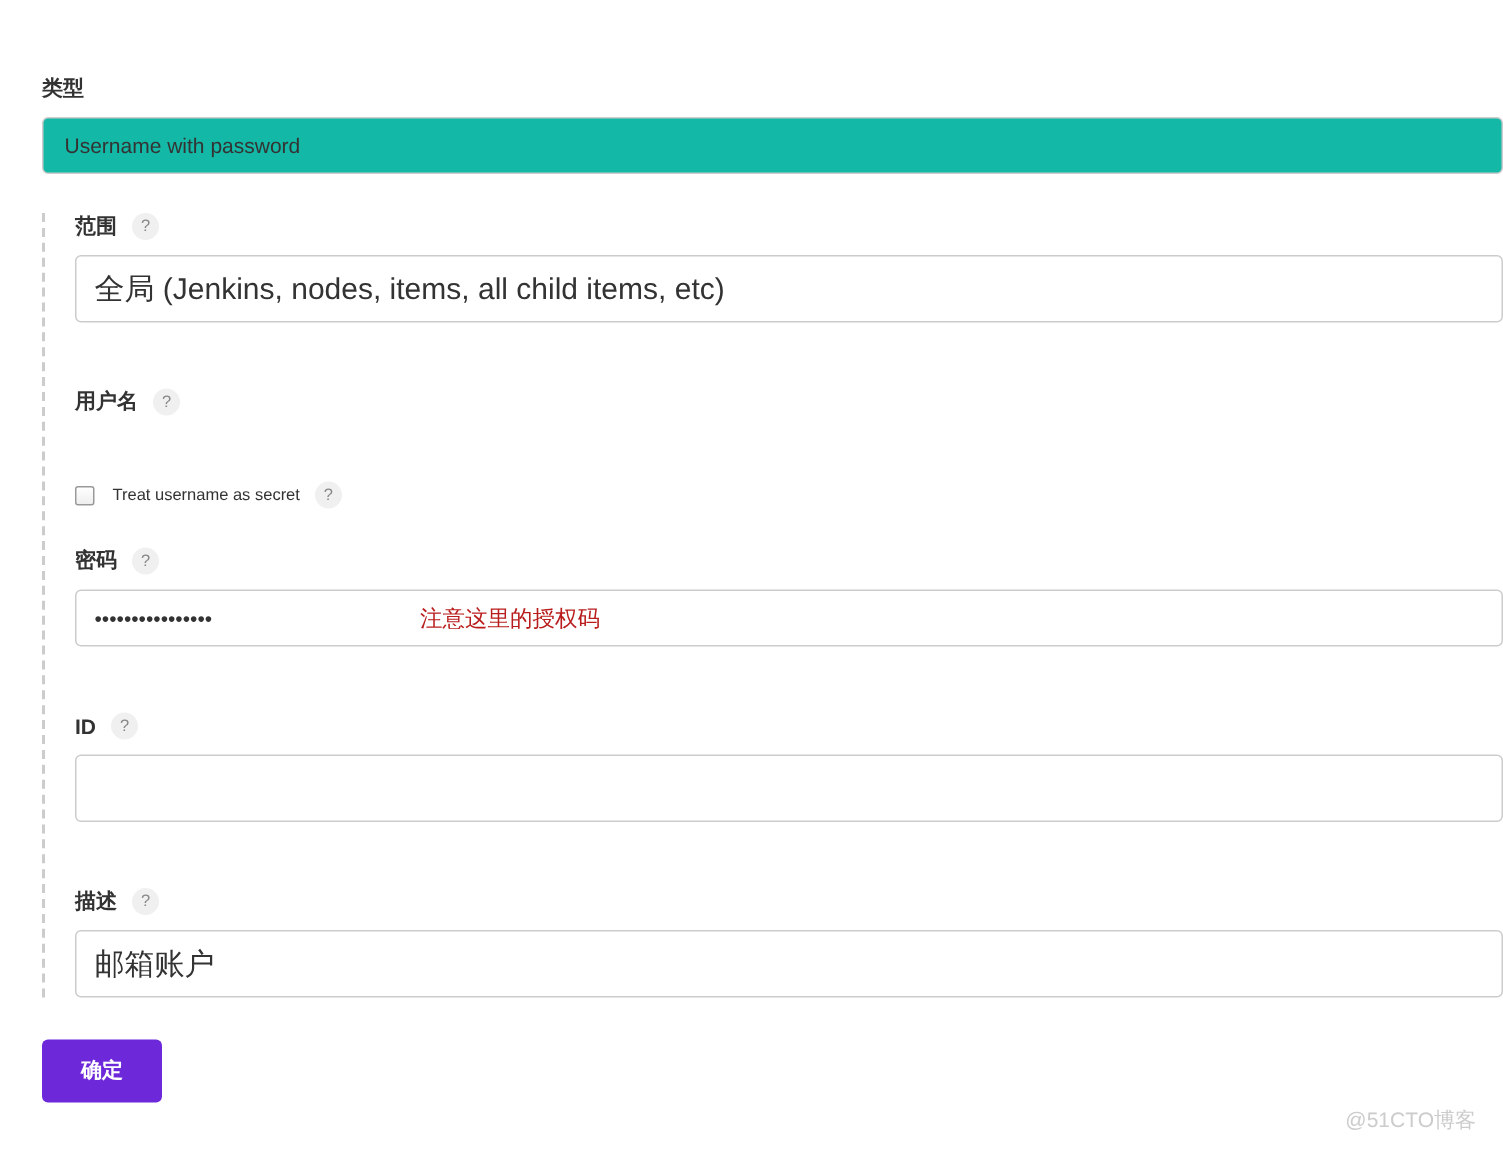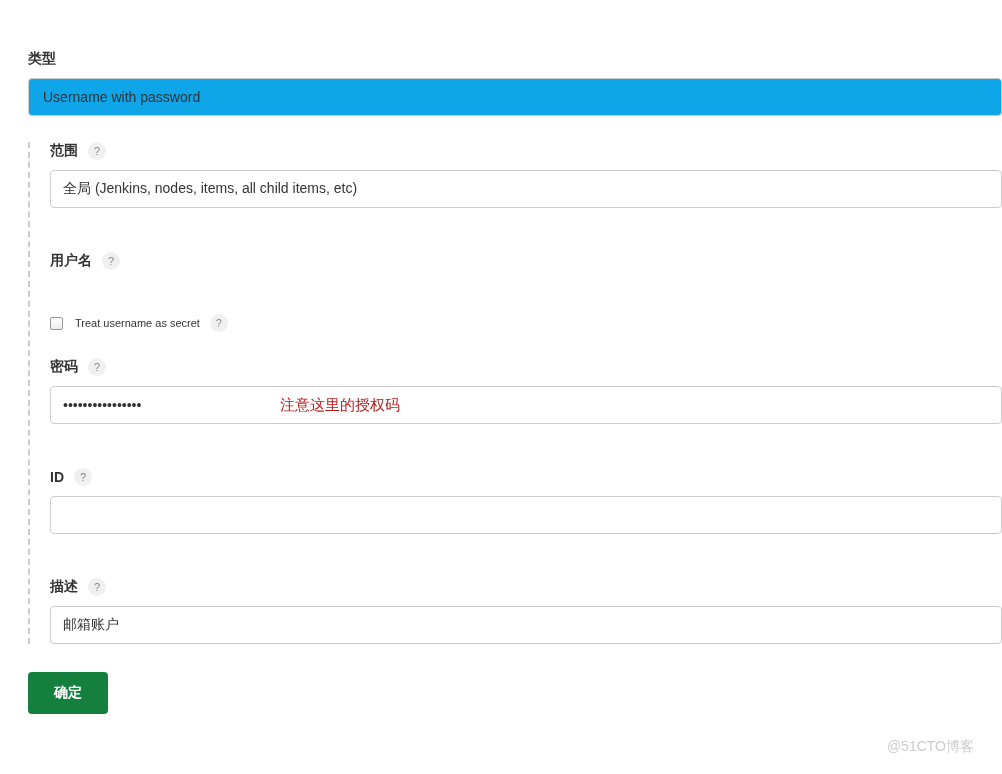--- a/index.html
+++ b/index.html
@@ -22,21 +22,21 @@
       margin-top: 30px;
     }
     .top-select {
       width: 100%;
       padding: 10px 14px;
       border: 1px solid #ccc;
       border-radius: 4px;
       font-size: 14px;
       color: #333;
       margin-bottom: 26px;
-      background: #0ea5e9;
+      background: #14b8a6;
     }
     .form-section {
       border-left: 2px dashed #ccc;
       padding-left: 20px;
       margin-bottom: 28px;
     }
     .field-group {
       margin-bottom: 44px;
     }
     .field-label-row {
@@ -61,21 +61,21 @@
       font-size: 11px;
       margin-left: 10px;
       cursor: pointer;
       font-weight: normal;
     }
     .text-input {
       width: 100%;
       padding: 10px 12px;
       border: 1px solid #ccc;
       border-radius: 4px;
-      font-size: 14px;
+      font-size: 20px;
       color: #333;
       background: #fff;
     }
     .password-input {
       width: 100%;
       padding: 10px 12px;
       border: 1px solid #ccc;
       border-radius: 4px;
       font-size: 14px;
       color: #333;
@@ -106,33 +106,33 @@
       border-radius: 2px;
       margin-right: 12px;
       background: linear-gradient(#fff, #eee);
       cursor: pointer;
     }
     .checkbox-label {
       color: #333;
       font-size: 11px;
     }
     .submit-button {
-      background: #15803d;
+      background: #6d28d9;
       color: #fff;
       border: none;
       padding: 12px 26px;
       font-size: 14px;
       font-weight: 600;
       border-radius: 4px;
       cursor: pointer;
     }
     .watermark {
       position: fixed;
       bottom: 18px;
-      right: 28px;
+      right: 18px;
       color: #ccc;
       font-size: 14px;
     }
   </style>
 </head>
 <body>
 
 
 
 <div class="top-label">类型</div>

